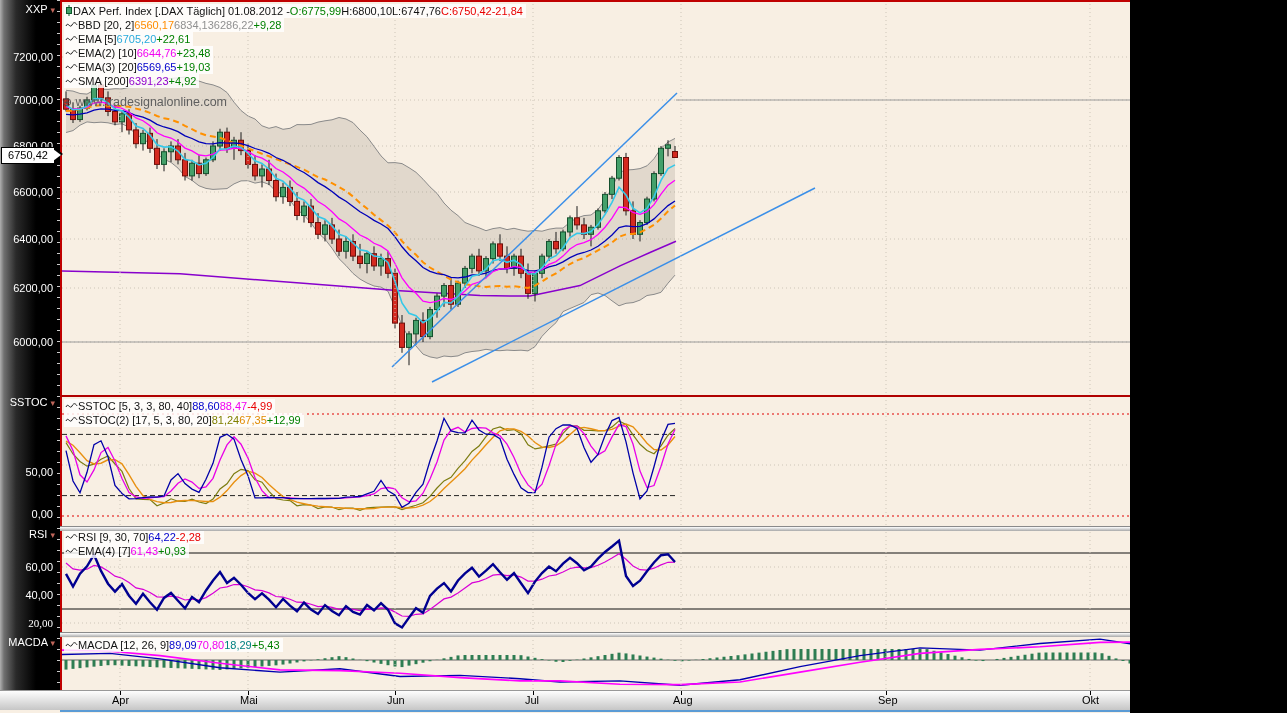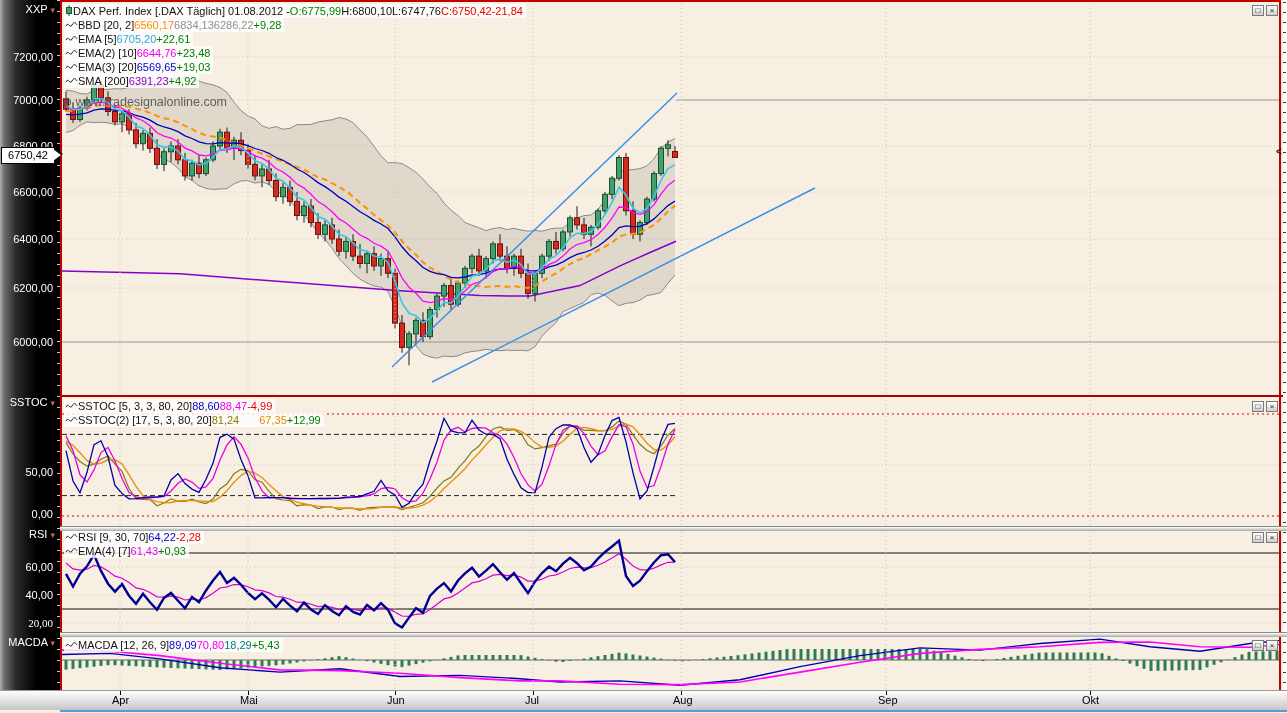--- a/index.html
+++ b/index.html
@@ -1,16 +1,16 @@
 <!DOCTYPE html>
 <html><head>
 <meta charset="utf-8">
 <style>
   html,body{margin:0;padding:0;background:#000;}
-  .screen{position:relative;width:1287px;height:713px;background:#f8efe3;overflow:hidden;
+  .screen{position:relative;width:1130px;height:713px;background:#f8efe3;overflow:hidden;
           font-family:"Liberation Sans",sans-serif;}
   svg#chart{position:absolute;left:0;top:0;z-index:1;}
   
   .sidebar{position:absolute;left:0;top:0;width:60px;height:690px;z-index:3;
            background:linear-gradient(to right,#b0b0b0 0,#707070 4px,#2a2a2a 16px,#000 36px);}
   .sidebar .ticks{position:absolute;right:0;top:0;width:3px;height:100%;
            background:repeating-linear-gradient(to bottom,rgba(255,255,255,.8) 0 1px,transparent 1px 11px);}
   .axis-label{position:absolute;right:7px;color:#fff;font-size:11px;transform:translateY(-50%);white-space:nowrap;}
   .sel{position:absolute;right:5px;color:#fff;font-size:11px;white-space:nowrap;cursor:pointer;}
   .sel .arr{color:#c0655a;font-size:9px;}
@@ -35,21 +35,21 @@
          background:linear-gradient(#fefefe,#c6c6c6);border-top:1px solid #999;box-sizing:border-box;}
   .m-label{position:absolute;top:3px;font-size:11px;color:#000;}
   .m-tick{position:absolute;top:0;width:1px;height:4px;background:#000;}
   .bottom-line{position:absolute;left:60px;top:710px;width:1227px;height:2px;background:#5b9bd5;z-index:3;}
   
   .legend{position:absolute;left:64px;z-index:2;font-size:11px;line-height:14px;}
   .lrow{display:table;background:rgba(255,255,255,.82);padding:0 3px 0 1px;white-space:nowrap;cursor:pointer;}
   .licon svg{vertical-align:-1px;}
   .c-k{color:#111;} .c-g{color:#008000;} .c-r{color:#e80000;} .c-b{color:#0000cc;}
   .c-m{color:#f000f0;} .c-o{color:#ff8c00;} .c-gy{color:#909090;} .c-cy{color:#28aadc;}
-  .c-pu{color:#9000cc;} .c-ol{color:#808000;} .c-or2{color:#e08a00;padding-left:20px;} .c-te{color:#008080;}
+  .c-pu{color:#9000cc;} .c-ol{color:#808000;} .c-or2{color:#e08a00;} .c-te{color:#008080;}
   
   .btns{position:absolute;z-index:2;display:flex;gap:2px;}
   .wbtn{width:12px;height:11px;background:linear-gradient(#ffffff,#cfcfcf);border:1px solid #7a7a7a;
         font-size:8px;line-height:9px;text-align:center;color:#222;box-sizing:border-box;cursor:pointer;}
   
   .watermark{position:absolute;left:62px;top:95px;z-index:2;color:#5f5f5f;font-size:12.5px;white-space:nowrap;}
   .watermark .globe{color:#4a4a4a;font-size:12px;}
 </style>
 </head>
 <body>
@@ -591,21 +591,21 @@
       <span class="c-pu">6391,23</span>
       <span class="c-g">+4,92</span>
     </div>
   </div>
 
   <div class="legend" style="top:399px">
     <div class="lrow">
       <span class="licon"><svg width="13" height="9" viewBox="0 0 13 9">
             <path d="M1 5 C3 0,5 8,7 4 S11 2,12 4" fill="none" stroke="#222"></path>
           </svg></span>
-      <span class="c-k">SSTOC [5, 3, 3, 80, 20]</span>
+      <span class="c-k">SSTOC [5, 3, 3, 80, 40]</span>
       <span class="c-b">88,60</span>
       <span class="c-m">88,47</span>
       <span class="c-r">-4,99</span>
     </div>
     <div class="lrow">
       <span class="licon"><svg width="13" height="9" viewBox="0 0 13 9">
             <path d="M1 5 C3 0,5 8,7 4 S11 2,12 4" fill="none" stroke="#222"></path>
           </svg></span>
       <span class="c-k">SSTOC(2) [17, 5, 3, 80, 20]</span>
       <span class="c-ol">81,24</span>

